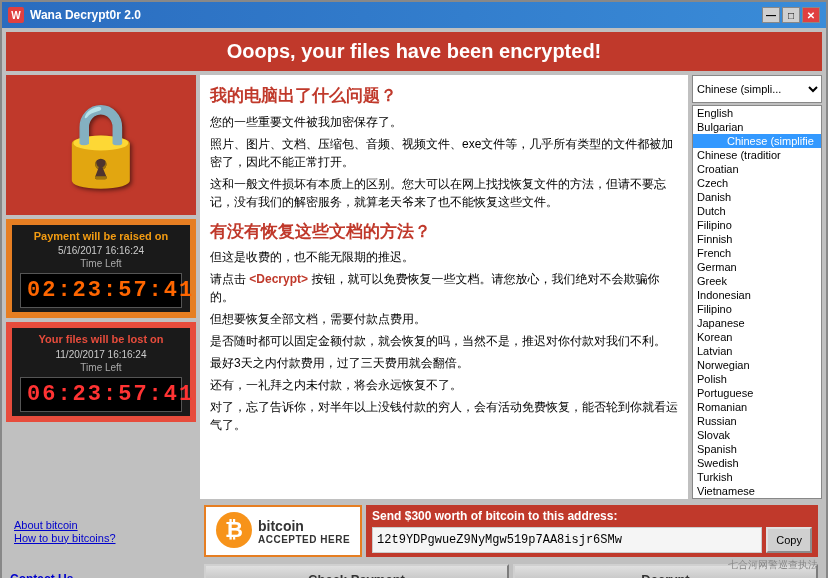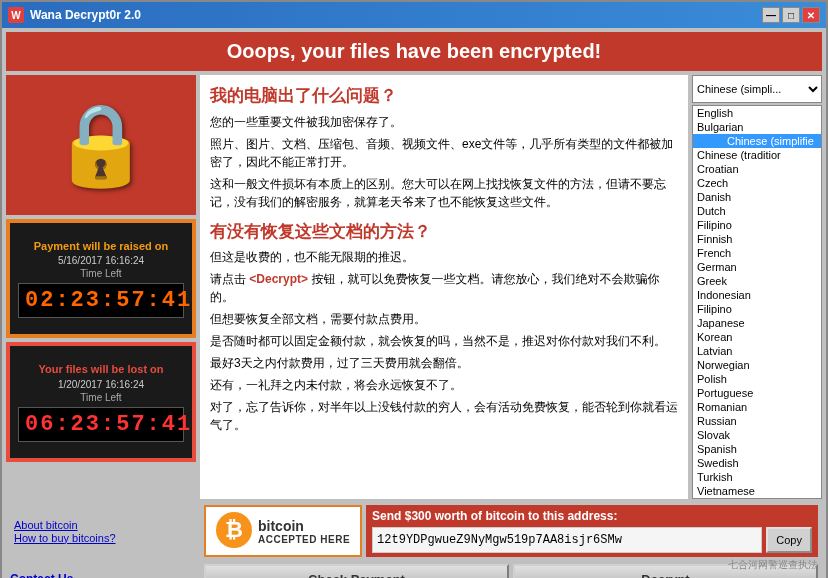--- a/index.html
+++ b/index.html
@@ -107,22 +107,22 @@
       flex-shrink: 0;
     }
     .lock-icon {
       font-size: 80px;
       color: white;
       text-shadow: 2px 2px 4px rgba(0,0,0,0.5);
     }
 
     .timer-box {
       background: #1a1a1a;
-      border: 4px solid #ef4444;
-      padding: 16px 8px;
+      border: 6px solid #ef4444;
+      padding: 4px 8px;
       color: white;
       text-align: center;
     }
     .timer-box.orange { border-color: #e67e22; }
     .timer-box.red { border-color: #e74c3c; }
     .timer-label {
       color: #f39c12;
       font-weight: bold;
       font-size: 11px;
       line-height: 1.3;
@@ -356,21 +356,21 @@
             <div class="timer-label">Payment will be raised on</div>
             <div class="timer-date">5/16/2017 16:16:24</div>
             <div class="timer-time-label">Time Left</div>
             <span class="timer-countdown">02:23:57:41</span>
           </div>
         </div>
 
         <div class="timer-wrapper">
           <div class="timer-box red">
             <div class="timer-label red-text">Your files will be lost on</div>
-            <div class="timer-date">1/20/2017 16:16:24</div>
+            <div class="timer-date">11/20/2017 16:16:24</div>
             <div class="timer-time-label">Time Left</div>
             <span class="timer-countdown red-time">06:23:57:41</span>
           </div>
         </div>
       </div>
 
       <div class="right-panel">
         <h2>我的电脑出了什么问题？</h2>
         <p>您的一些重要文件被我加密保存了。</p>
         <p>照片、图片、文档、压缩包、音频、视频文件、exe文件等，几乎所有类型的文件都被加密了，因此不能正常打开。</p>

